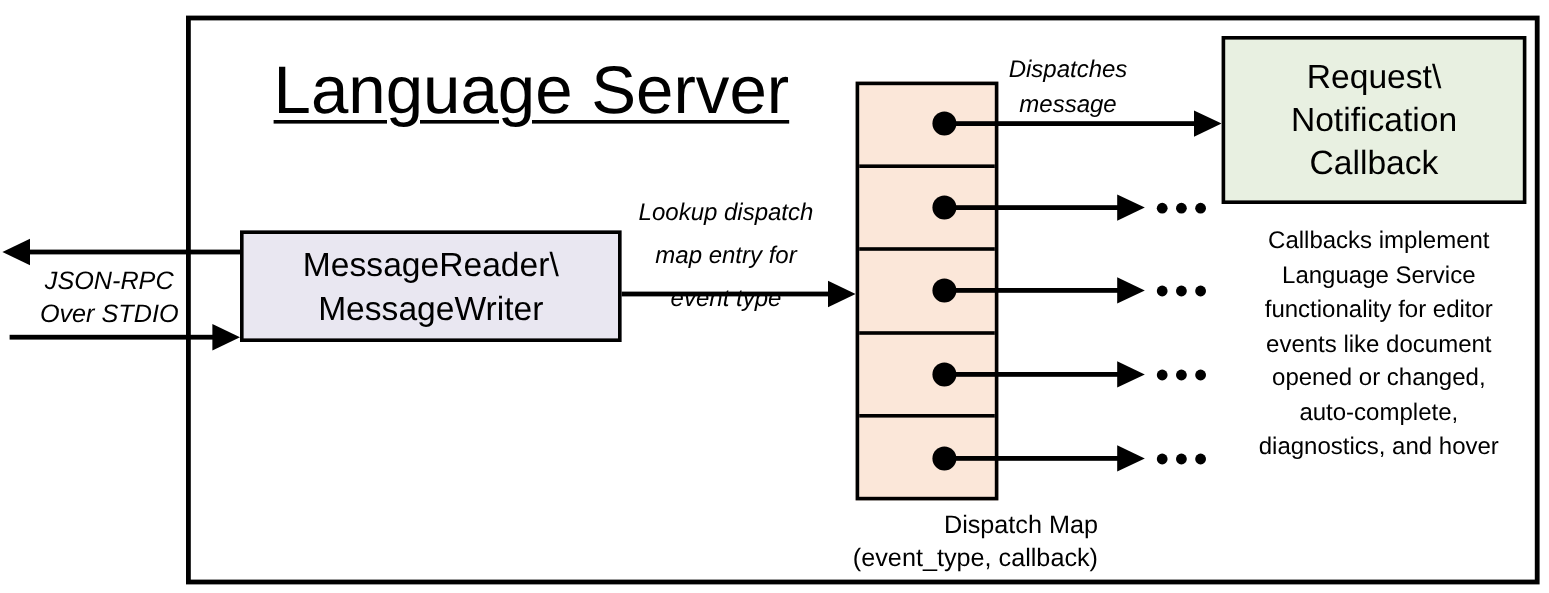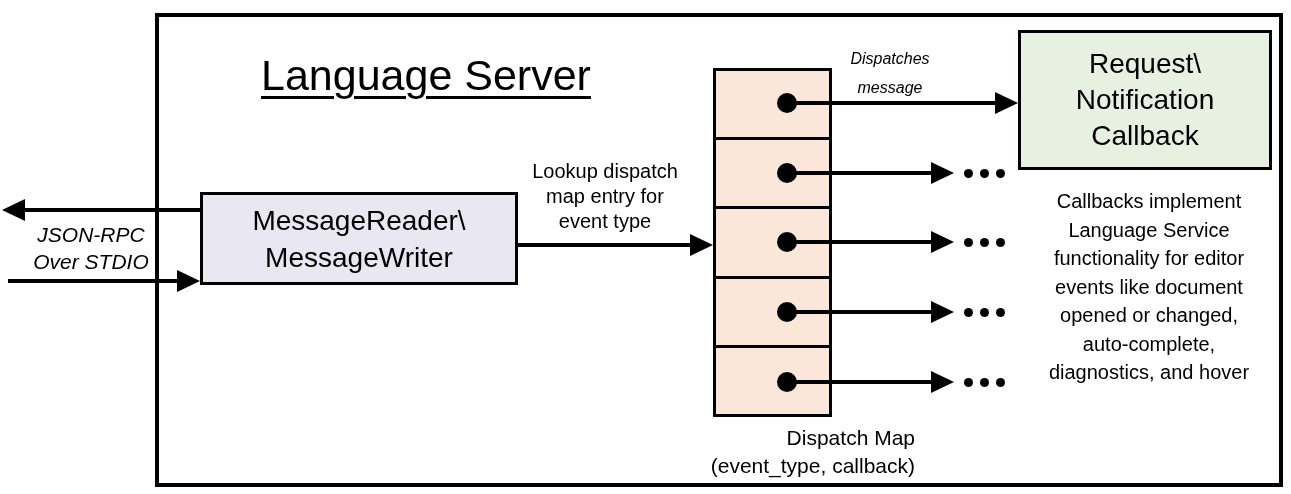--- a/index.html
+++ b/index.html
@@ -13,25 +13,24 @@
   }
   .abs { position: absolute; box-sizing: border-box; }
   .pre { white-space: pre-line; }
 
   .outer-box {
     left: 155px; top: 13px; width: 1128px; height: 474px;
     border: 4px solid #000; background: transparent;
   }
   .title {
     left: 228px; top: 52px;
-    font-size: 43px; line-height: 46px; white-space: nowrap;
+    font-size: 56px; line-height: 46px; white-space: nowrap;
     text-decoration: underline;
     text-decoration-thickness: 3px;
     text-underline-offset: 6px;
-    margin-left: 33px;
   }
 
   
   .hline { height: 4px; background: #000; }
   .head-right {
     width: 0; height: 0;
     border-top: 11px solid transparent;
     border-bottom: 11px solid transparent;
     border-left: 23px solid #000;
   }
@@ -55,21 +54,21 @@
     display: flex; align-items: center; justify-content: center;
     text-align: center; font-size: 28px; line-height: 37px;
   }
   .reader-caption {
     left: 233px; top: 308px; width: 320px;
     font-size: 20px; line-height: 28px; text-align: center;
   }
 
   .lookup-label {
     left: 505px; top: 159px; width: 200px;
-    font-size: 20px; line-height: 25px; 
+    font-size: 20px; line-height: 36px; font-style: italic;
     text-align: center;
   }
 
   .dispatch-map {
     left: 713px; top: 68px; width: 119px; height: 349px;
     background: var(--dispatch-map-fill, #FBE7D9);
     border: 3px solid var(--outline, #000);
     display: flex; flex-direction: column;
   }
   .dispatch-map .cell { flex: 1; }
@@ -89,21 +88,21 @@
 
   .callback-box {
     left: 1018px; top: 30px; width: 254px; height: 140px;
     background: var(--callback-box-fill, #E8F0E1);
     border: 3px solid var(--outline, #000);
     display: flex; align-items: center; justify-content: center;
     text-align: center; font-size: 28px; line-height: 36px;
   }
   .dispatches-label {
     left: 815px; top: 44px; width: 150px;
-    font-size: 16px; line-height: 29px; font-style: italic;
+    font-size: 20px; line-height: 29px; font-style: italic;
     text-align: center;
   }
   .callbacks-note {
     left: 1020px; top: 187px; width: 258px;
     font-size: 20px; line-height: 28.5px; text-align: center;
   }
   .map-caption {
     left: 655px; top: 424px; width: 260px;
     font-size: 21px; line-height: 28px; text-align: right;
   }

